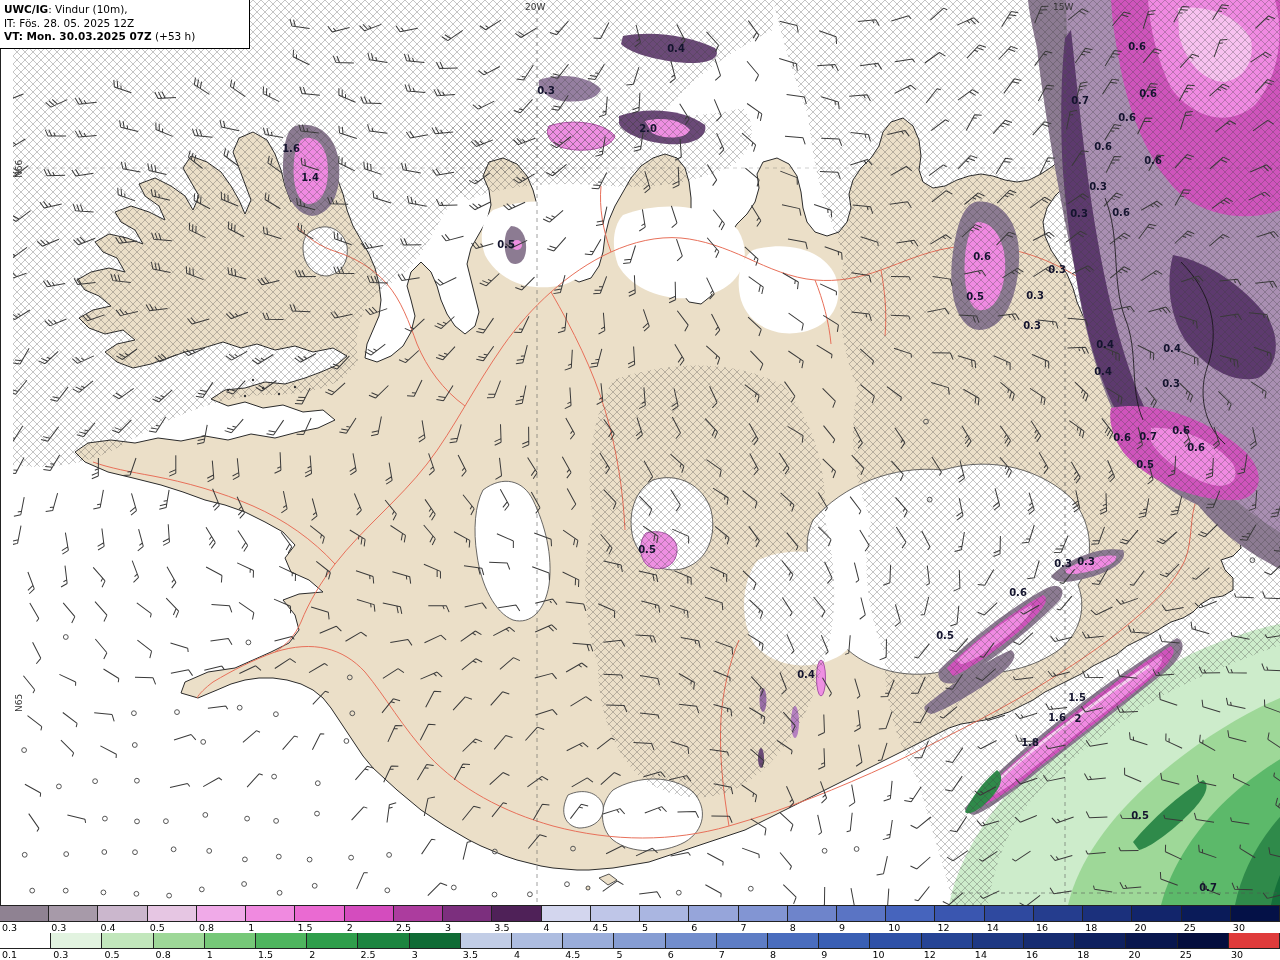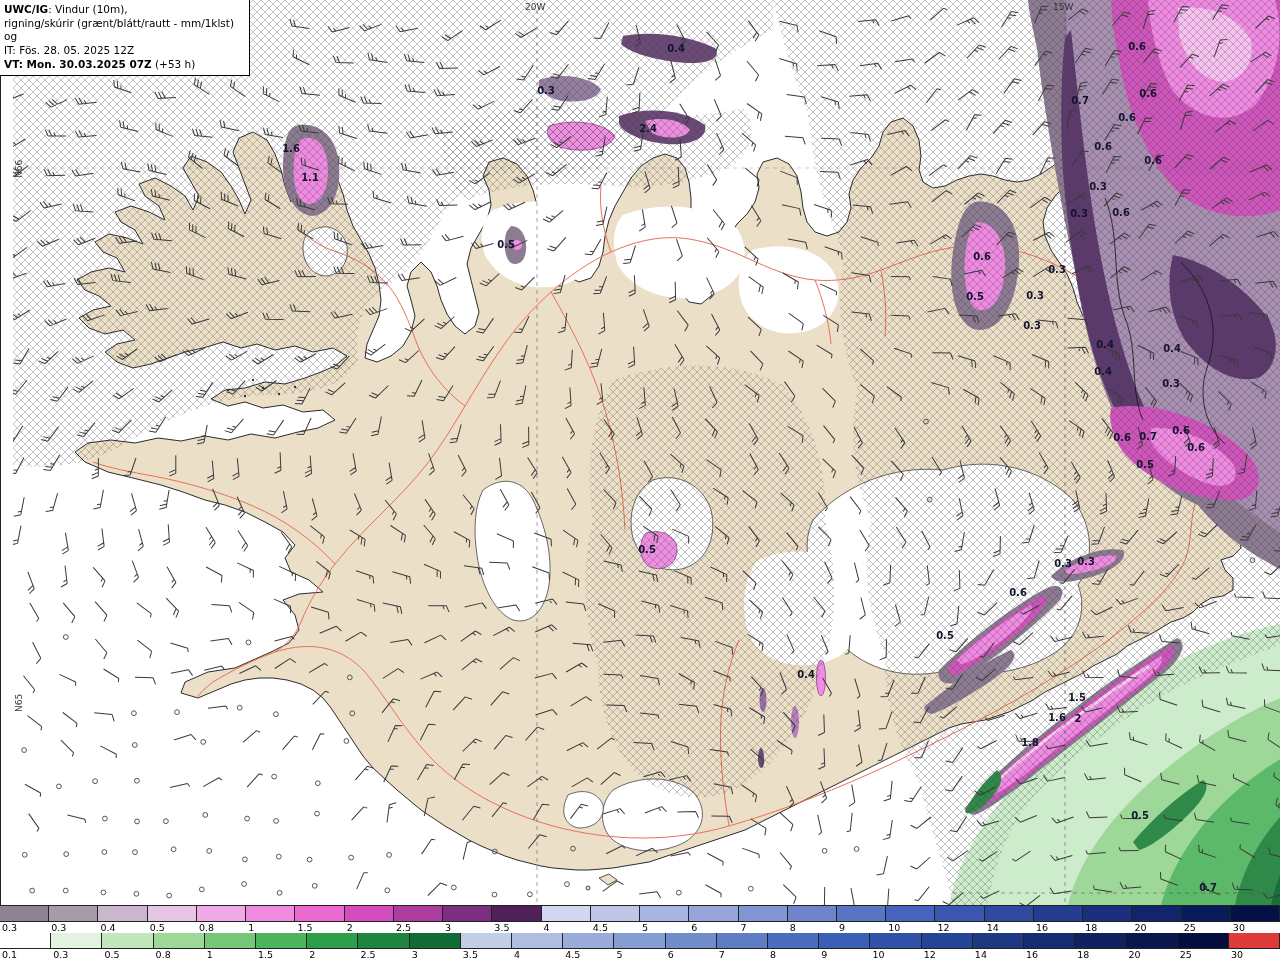--- a/index.html
+++ b/index.html
@@ -1043,23 +1043,23 @@
         <text x="1040" y="10" class="geolbl">15W</text>
         <text class="geolbl" transform="translate(9,178) rotate(-90)">N66</text>
         <text class="geolbl" transform="translate(9,712) rotate(-90)">N65</text>
         <text class="geolbl" transform="translate(1274,182) rotate(-90)">N66</text>
       </svg>
   </div>
 
   <div class="precip-layer" id="plabels">
       <div class="plabel" style="left: 676px; top: 48px;">0.4</div>
       <div class="plabel" style="left: 546px; top: 90px;">0.3</div>
-      <div class="plabel" style="left: 648px; top: 128px;">2.4</div>
+      <div class="plabel" style="left: 648px; top: 128px;">2.0</div>
       <div class="plabel" style="left: 291px; top: 148px;">1.6</div>
-      <div class="plabel" style="left: 310px; top: 177px;">1.1</div>
+      <div class="plabel" style="left: 310px; top: 177px;">1.4</div>
       <div class="plabel" style="left: 506px; top: 244px;">0.5</div>
       <div class="plabel" style="left: 982px; top: 256px;">0.6</div>
       <div class="plabel" style="left: 975px; top: 296px;">0.5</div>
       <div class="plabel" style="left: 1137px; top: 46px;">0.6</div>
       <div class="plabel" style="left: 1080px; top: 100px;">0.7</div>
       <div class="plabel" style="left: 1148px; top: 93px;">0.6</div>
       <div class="plabel" style="left: 1127px; top: 117px;">0.6</div>
       <div class="plabel" style="left: 1103px; top: 146px;">0.6</div>
       <div class="plabel" style="left: 1153px; top: 160px;">0.6</div>
       <div class="plabel" style="left: 1098px; top: 186px;">0.3</div>
@@ -1086,21 +1086,20 @@
       <div class="plabel" style="left: 1077px; top: 697px;">1.5</div>
       <div class="plabel" style="left: 1057px; top: 717px;">1.6</div>
       <div class="plabel" style="left: 1078px; top: 718px;">2</div>
       <div class="plabel" style="left: 1030px; top: 742px;">1.8</div>
       <div class="plabel" style="left: 1140px; top: 815px;">0.5</div>
       <div class="plabel" style="left: 1208px; top: 887px;">0.7</div>
     </div>
 
   <div class="title-box">
     <div><b>UWC/IG</b><span>: Vindur (10m),</span></div>
-    <div>rigning/skúrir (grænt/blátt/rautt - mm/1klst) og</div>
     <div>IT: Fös. 28. 05. 2025 12Z</div>
     <div><b>VT: Mon. 30.03.2025 07Z</b><span> (+53 h)</span></div>
   </div>
 
   <div class="legend">
     <div class="lband" id="band1">
         <div class="seg" style="background: rgb(143, 130, 146);"></div>
         <div class="seg" style="background: rgb(167, 154, 169);"></div>
         <div class="seg" style="background: rgb(203, 183, 205);"></div>
         <div class="seg" style="background: rgb(230, 198, 227);"></div>

